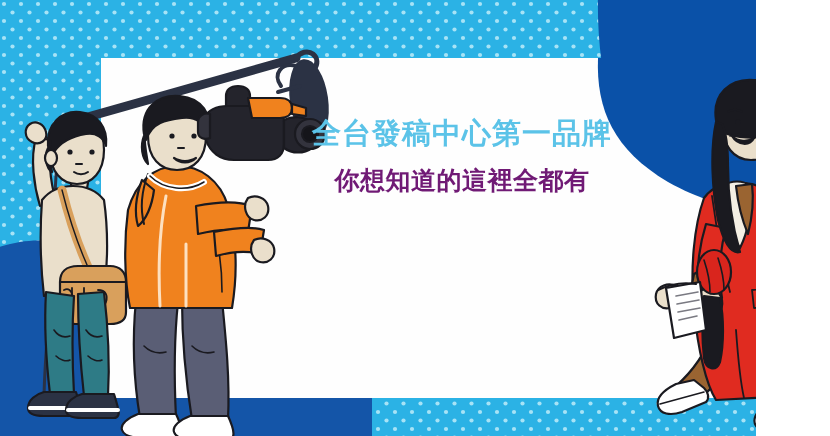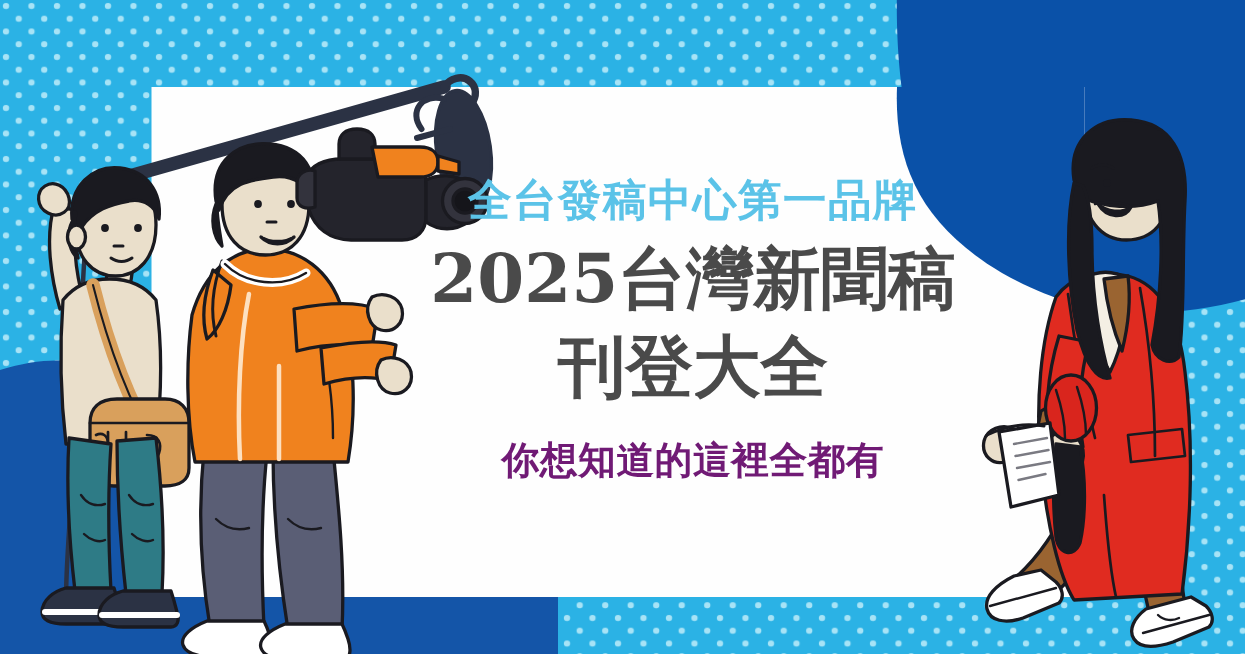--- a/index.html
+++ b/index.html
@@ -3,21 +3,21 @@
 <meta charset="utf-8">
 <style>
   * { margin:0; padding:0; box-sizing:border-box; }
   html, body {
     width:830px; height:436px;
     font-family:"Liberation Sans", sans-serif;
     overflow:hidden; background:#ffffff;
   }
   #banner {
     position:relative;
-    width:830px; height:436px;
+    width:756px; height:436px;
     overflow:hidden;
     background:#2BB2E5;
   }
   .layer { position:absolute; top:0; left:0; width:830px; height:436px; }
   svg.layer { display:block; }
 
   
   #text-block {
     position:absolute;
     left:236px; top:118px;
@@ -282,20 +282,16 @@
         <path d="M728,112 C732,109 738,109 742,112" fill="none" stroke-width="2"></path>
         <path d="M732,136 C738,146 750,146 754,138 C748,142 738,142 732,136 Z" fill="#1A1A20"></path>
         <path d="M730,136 C736,134 748,134 754,138" fill="none" stroke-width="1.6"></path>
       </g>
 
     </g>
   </svg>
 
   <div id="text-block">
     <div id="eyebrow">全台發稿中心第一品牌</div>
-    <div id="headline">
-      <span>2025台灣新聞稿</span>
-      <span class="line2">刊登大全</span>
-    </div>
     <div id="subline">你想知道的這裡全都有</div>
   </div>
 
 </div>
 
 </body></html>

